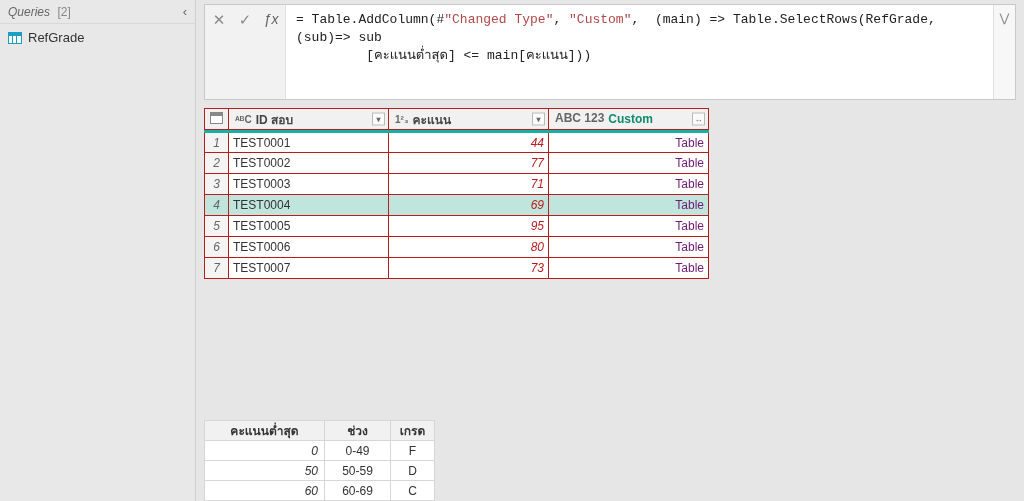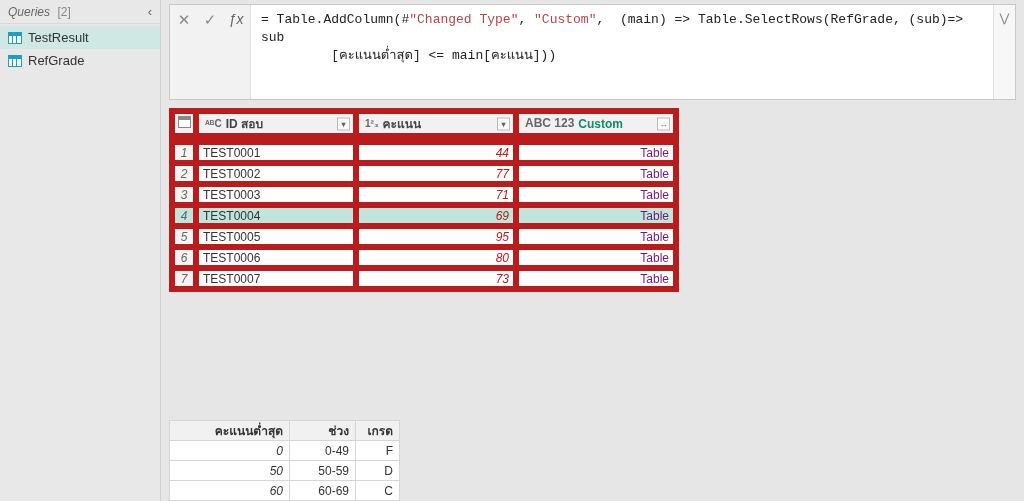--- a/index.html
+++ b/index.html
@@ -8,21 +8,21 @@
     font-size: 12px;
     background: #e6e6e6;
     width: 1024px;
     height: 501px;
     overflow: hidden;
     display: flex;
     color: #333;
   }
   
   .sidebar {
-    width: 161px;
+    width: 196px;
     background: #e8e8e8;
     border-right: 1px solid #d0d0d0;
     flex-shrink: 0;
   }
   .sidebar-header {
     display: flex;
     align-items: center;
     justify-content: space-between;
     padding: 4px 8px 4px 8px;
     border-bottom: 1px solid #d8d8d8;
@@ -108,21 +108,21 @@
   }
 
   
   .grid-wrap { }
   .grid {
     border-collapse: collapse;
     background: #fff;
     table-layout: fixed;
   }
   .grid th, .grid td {
-    border: 6px solid #b91c1c;
+    border: 1px solid #b91c1c;
     height: 21px;
     font-size: 12px;
   }
   .grid th {
     background: #f1f1f1;
     font-weight: 600;
     text-align: left;
     padding: 0 6px;
     position: relative;
     color:#444;
@@ -157,21 +157,21 @@
   .preview {
     border-collapse: collapse;
     background:#fff;
     table-layout: fixed;
   }
   .preview th, .preview td {
     border:1px solid #d6d6d6;
     font-size:12px;
     height:20px;
     padding:0 6px;
-    text-align:right;
+    text-align:center;
     color:#333;
   }
   .preview th { background:#f1f1f1; font-weight:600; }
   .preview td.num { text-align:right; font-style: italic; }
   .pv-c1{width:120px;} .pv-c2{width:66px;} .pv-c3{width:44px;}
 
   .corner-icon{
     display:inline-block;width:13px;height:12px;position:relative;
   }
   .corner-icon::before{
@@ -185,24 +185,20 @@
 
 <div class="sidebar">
   <div class="sidebar-header">
     <span>
       <span class="title">Queries</span>
       <span class="count">[2]</span>
     </span>
     <span class="collapse">‹</span>
   </div>
   <div class="query-list">
-    <div class="query-item selected">
-      <span class="table-icon"></span>
-      <span>TestResult</span>
-    </div>
     <div class="query-item">
       <span class="table-icon"></span>
       <span>RefGrade</span>
     </div>
   </div>
 </div>
 
 <div class="main">
 
   <div class="formula-bar">

